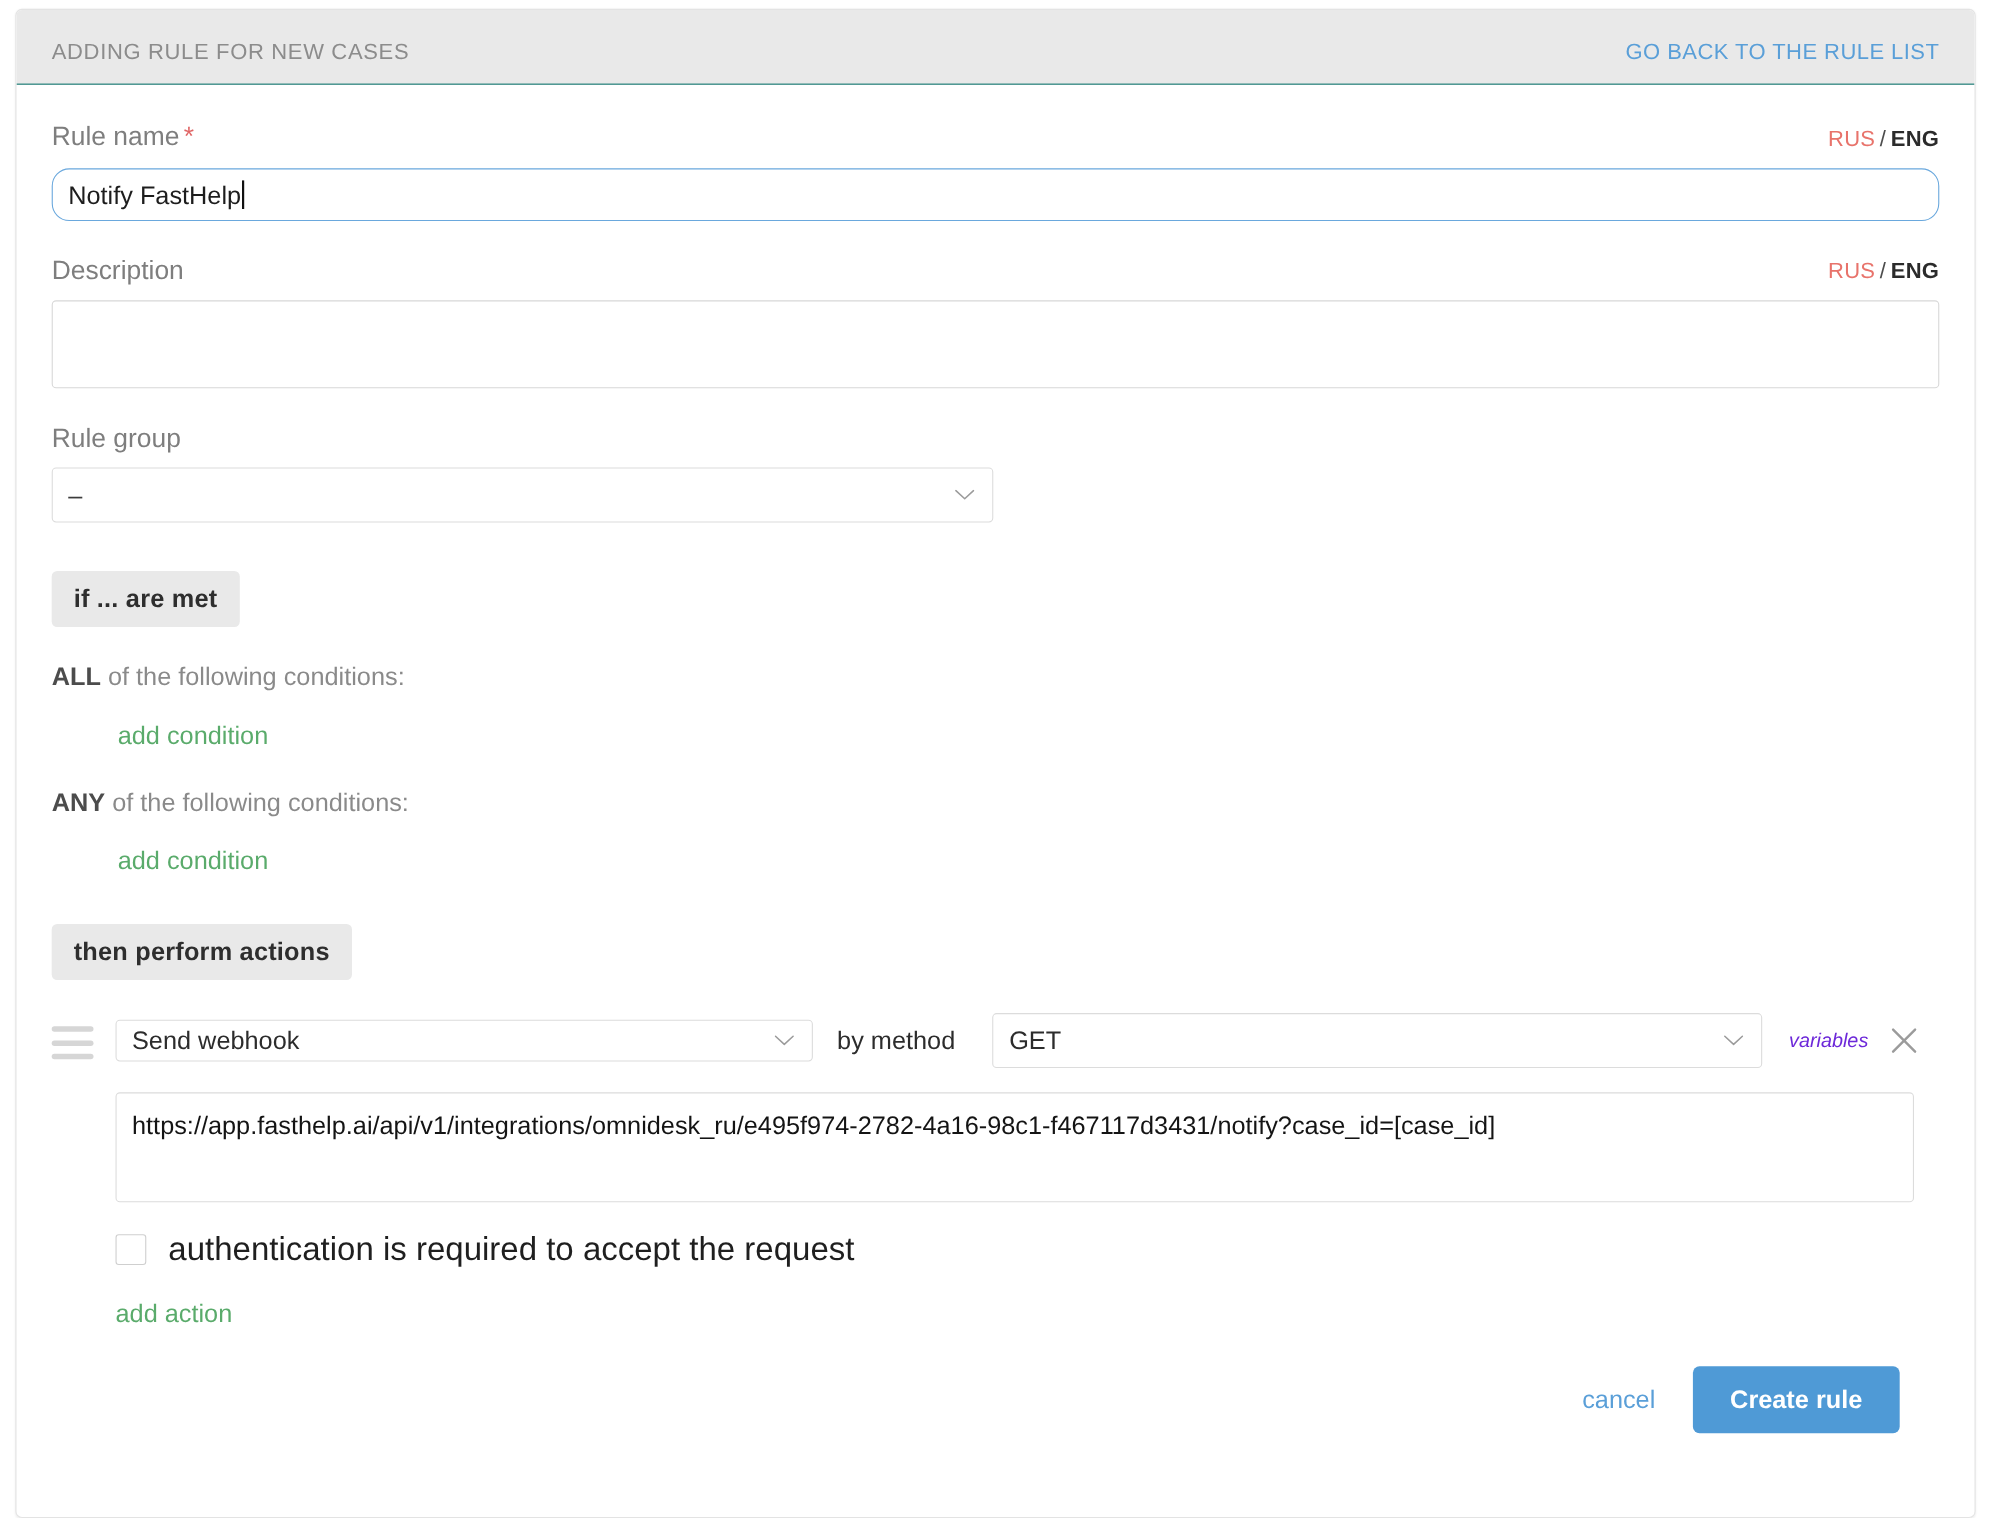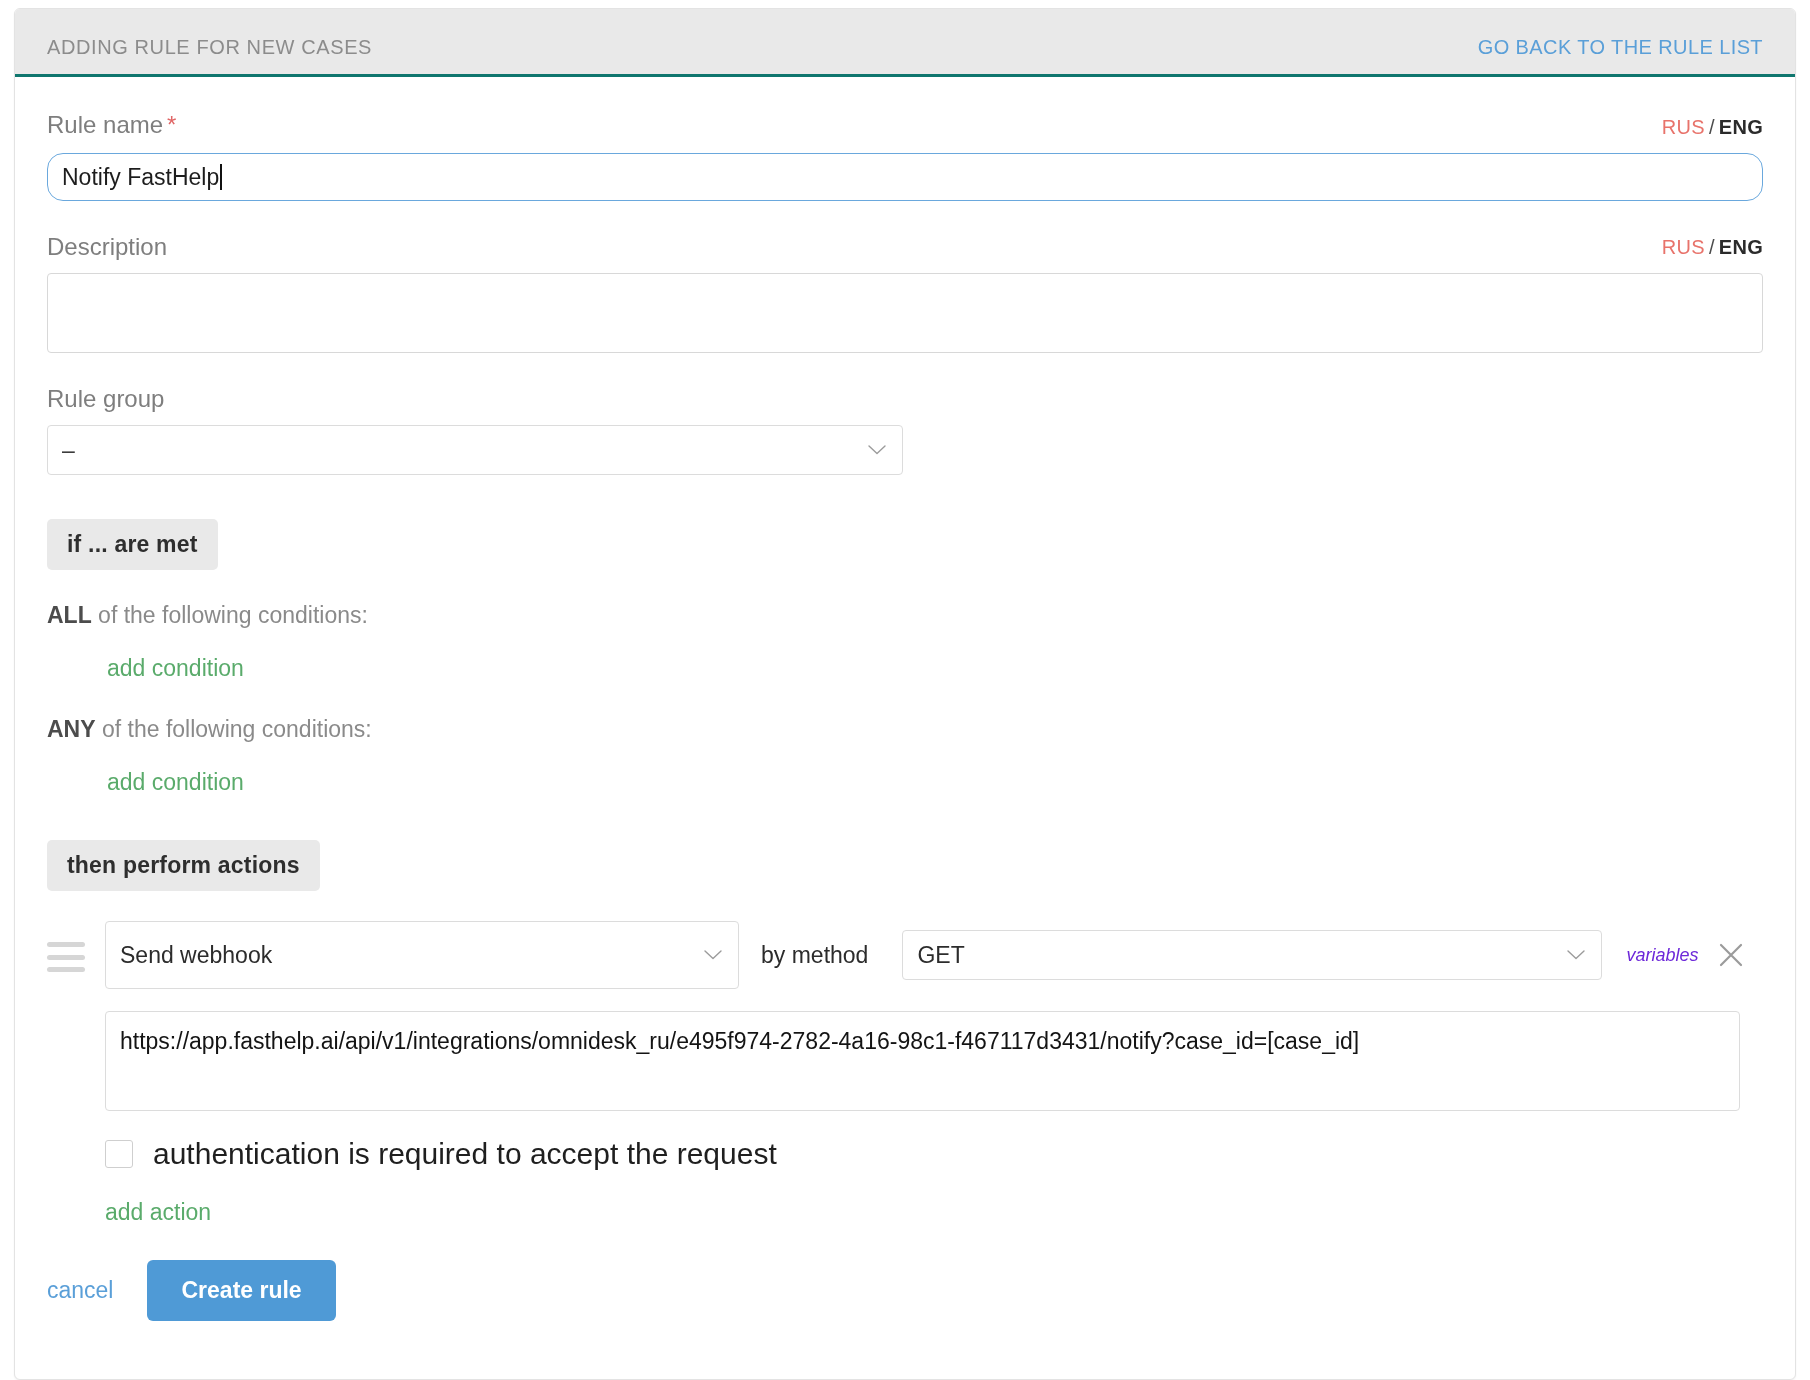--- a/index.html
+++ b/index.html
@@ -29,21 +29,21 @@
     border: 1px solid #e3e3e3;
     border-radius: 6px;
     box-shadow: 0 1px 2px rgba(0,0,0,0.06);
     overflow: hidden;
   }
 
   
   .card-header {
     height: 68px;
     background: #e9e9e9;
-    border-bottom: 3px solid #0f766e;
+    border-bottom: 1px solid #0f766e;
     display: flex;
     align-items: center;
     justify-content: space-between;
     padding: 12px 32px 0 32px;
     box-sizing: border-box;
   }
   .header-title {
     font-size: 20px;
     letter-spacing: 0.6px;
     color: #8c8c8c;
@@ -193,21 +193,21 @@
   .drag-handle span {
     display: block;
     height: 5px;
     width: 38px;
     background: #d6d6d6;
     border-radius: 3px;
   }
   .action-select {
     position: relative;
     width: 634px;
-    height: 68px;
+    height: 38px;
     border: 1px solid #dcdcdc;
     border-radius: 4px;
     background: #fff;
     display: flex;
     align-items: center;
     padding: 0 14px;
     box-sizing: border-box;
     font-size: 23px;
     color: #2c2c2c;
     margin-left: 16px;
@@ -291,21 +291,21 @@
 
   .add-action-wrap {
     margin-left: 58px;
     margin-top: 28px;
   }
 
   
   .card-footer {
     display: flex;
     align-items: center;
-    justify-content: flex-start;
+    justify-content: flex-end;
     padding: 0 36px 0 0;
     margin-top: 34px;
   }
   .cancel-link {
     font-size: 23px;
     color: #5a9fd8;
     margin-right: 34px;
     cursor: pointer;
   }
   .primary-btn {

